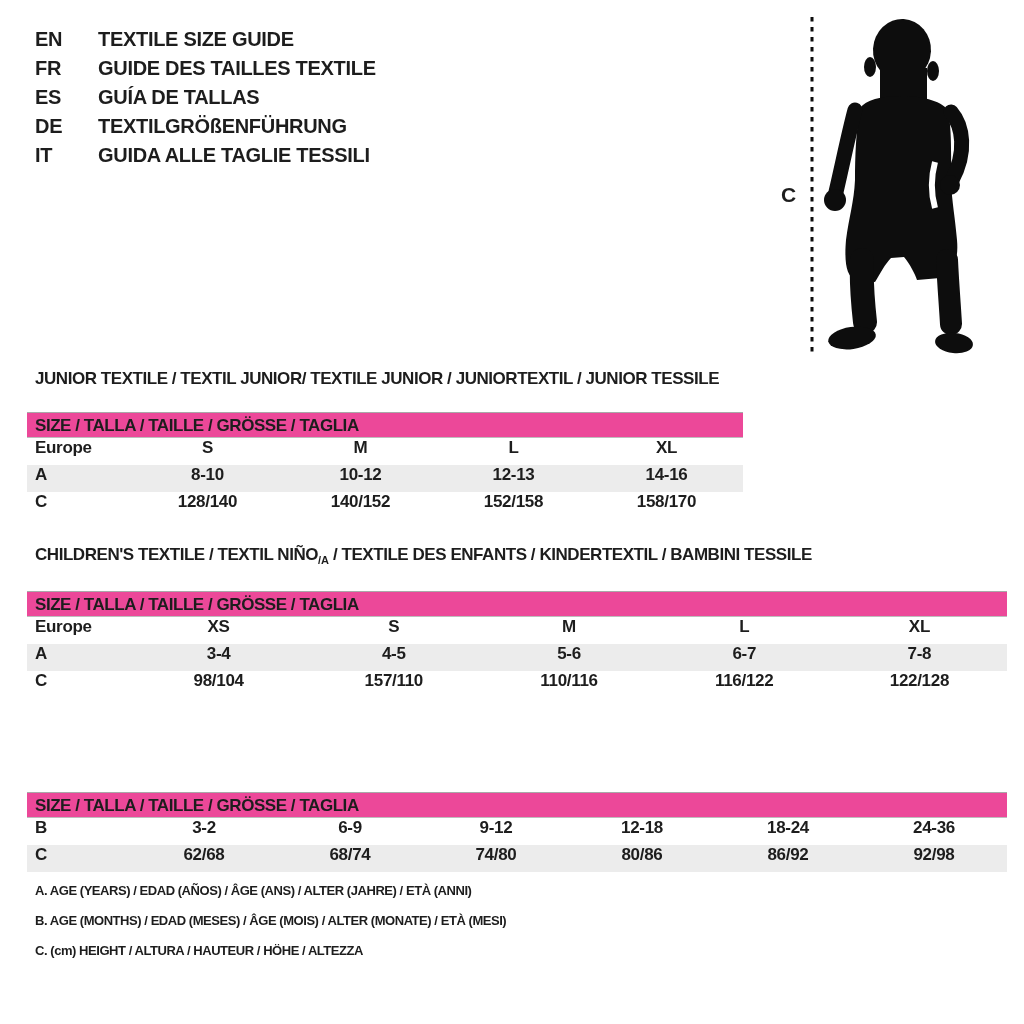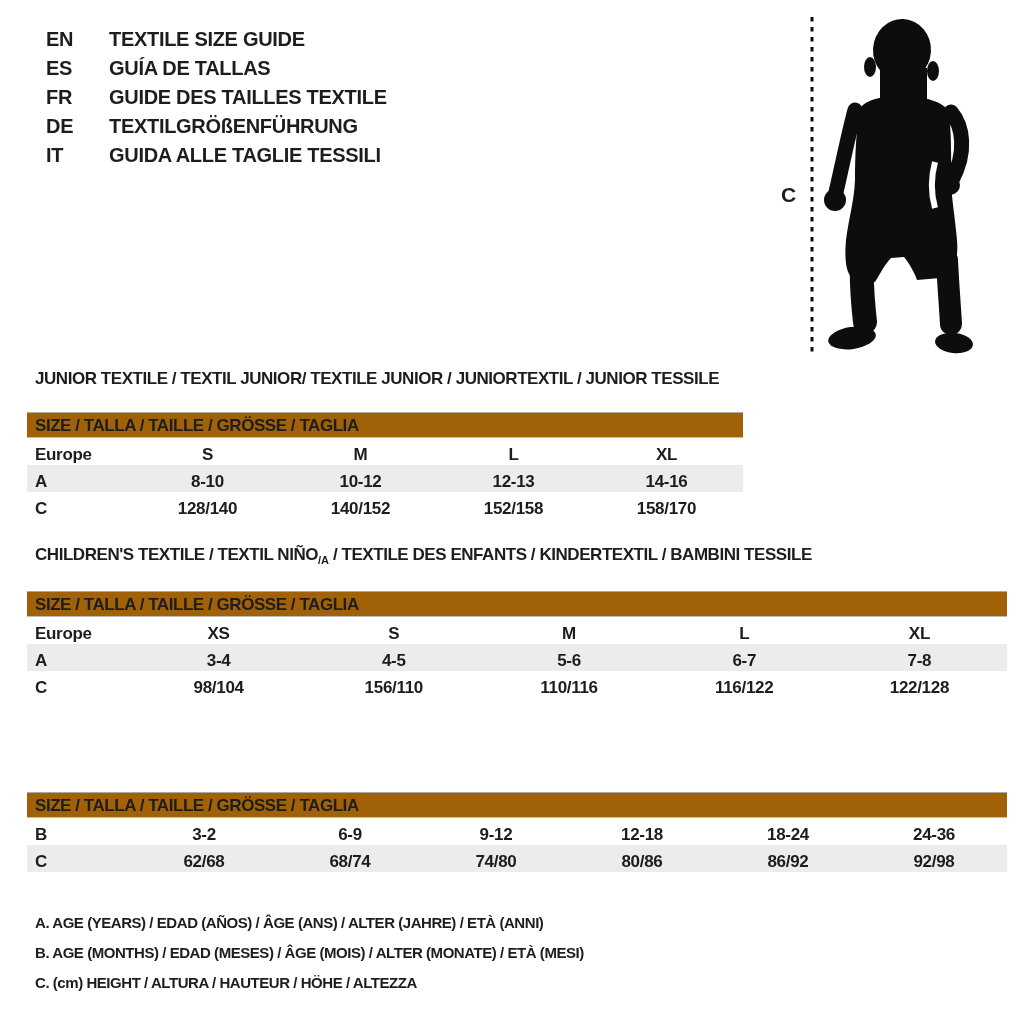--- a/index.html
+++ b/index.html
@@ -5,63 +5,63 @@
   html,body{margin:0;padding:0;}
   body{
     width:1024px;height:1024px;background:#ffffff;position:relative;overflow:hidden;
     font-family:"Liberation Sans",sans-serif;font-weight:700;color:#1d1d1d;
   }
   .abs{position:absolute;}
 
   
   .lang-block{left:35px;top:25px;}
   .lang-row{line-height:29px;font-size:20px;letter-spacing:-0.3px;white-space:nowrap;}
-  .lang-code{display:inline-block;width:63px;margin-left:11px;}
+  .lang-code{display:inline-block;width:63px;}
 
   
   .figure-label{left:781px;top:183px;font-size:21px;}
   .figure-svg{left:805px;top:12px;}
 
   
   .heading{font-size:17px;letter-spacing:-0.45px;white-space:nowrap;line-height:20px;}
   #h-junior{left:35px;top:369px;}
   #h-children{left:35px;top:545px;}
   #h-babies{left:35px;top:719px;line-height:28px;}
   .sub-txt{font-size:11px;vertical-align:-4px;letter-spacing:-0.2px;}
 
   
   .tbl{left:27px;}
   #tbl-junior{top:412px;width:716px;}
   #tbl-children{top:591px;width:980px;}
   #tbl-babies{top:792px;width:980px;}
   .size-bar{
-    height:26px;line-height:25px;background:#a16207;padding-left:8px;
+    height:26px;line-height:25px;background:#ec4899;padding-left:8px;
     font-size:17px;letter-spacing:-0.45px;box-sizing:border-box;
     border-top:1px solid #a9a9a9;border-bottom:1px solid #bdbdbd;
   }
-  .trow{display:flex;height:27px;align-items:flex-end;font-size:17px;letter-spacing:-0.3px;}
+  .trow{display:flex;height:27px;align-items:flex-start;font-size:17px;letter-spacing:-0.3px;}
   .trow.shade{background:#ececec;}
   .tlabel{width:96px;padding-left:8px;flex:none;}
   .tcell{flex:1;text-align:center;}
 
   
-  .footnotes{left:35px;top:908px;font-size:15px;letter-spacing:-0.45px;line-height:30px;white-space:nowrap;}
+  .footnotes{left:35px;top:876px;font-size:13px;letter-spacing:-0.45px;line-height:30px;white-space:nowrap;}
 </style>
 </head>
 <body>
 
 <div class="abs lang-block">
   <div class="lang-row">
     <span class="lang-code">EN</span><span class="lang-label">TEXTILE SIZE GUIDE</span>
   </div>
   <div class="lang-row">
+    <span class="lang-code">FR</span><span class="lang-label">GUIDE DES TAILLES TEXTILE</span>
+  </div>
+  <div class="lang-row">
     <span class="lang-code">ES</span><span class="lang-label">GUÍA DE TALLAS</span>
-  </div>
-  <div class="lang-row">
-    <span class="lang-code">FR</span><span class="lang-label">GUIDE DES TAILLES TEXTILE</span>
   </div>
   <div class="lang-row">
     <span class="lang-code">DE</span><span class="lang-label">TEXTILGRÖßENFÜHRUNG</span>
   </div>
   <div class="lang-row">
     <span class="lang-code">IT</span><span class="lang-label">GUIDA ALLE TAGLIE TESSILI</span>
   </div>
 </div>
 
 <span class="abs figure-label">C</span>
@@ -152,21 +152,21 @@
     <span class="tlabel">A</span>
     <span class="tcell">3-4</span>
     <span class="tcell">4-5</span>
     <span class="tcell">5-6</span>
     <span class="tcell">6-7</span>
     <span class="tcell">7-8</span>
   </div>
   <div class="trow">
     <span class="tlabel">C</span>
     <span class="tcell">98/104</span>
-    <span class="tcell">156/110</span>
+    <span class="tcell">157/110</span>
     <span class="tcell">110/116</span>
     <span class="tcell">116/122</span>
     <span class="tcell">122/128</span>
   </div>
 </div>
 
 <div id="h-babies" class="abs heading">
 </div>
 
 <div id="tbl-babies" class="abs tbl">

